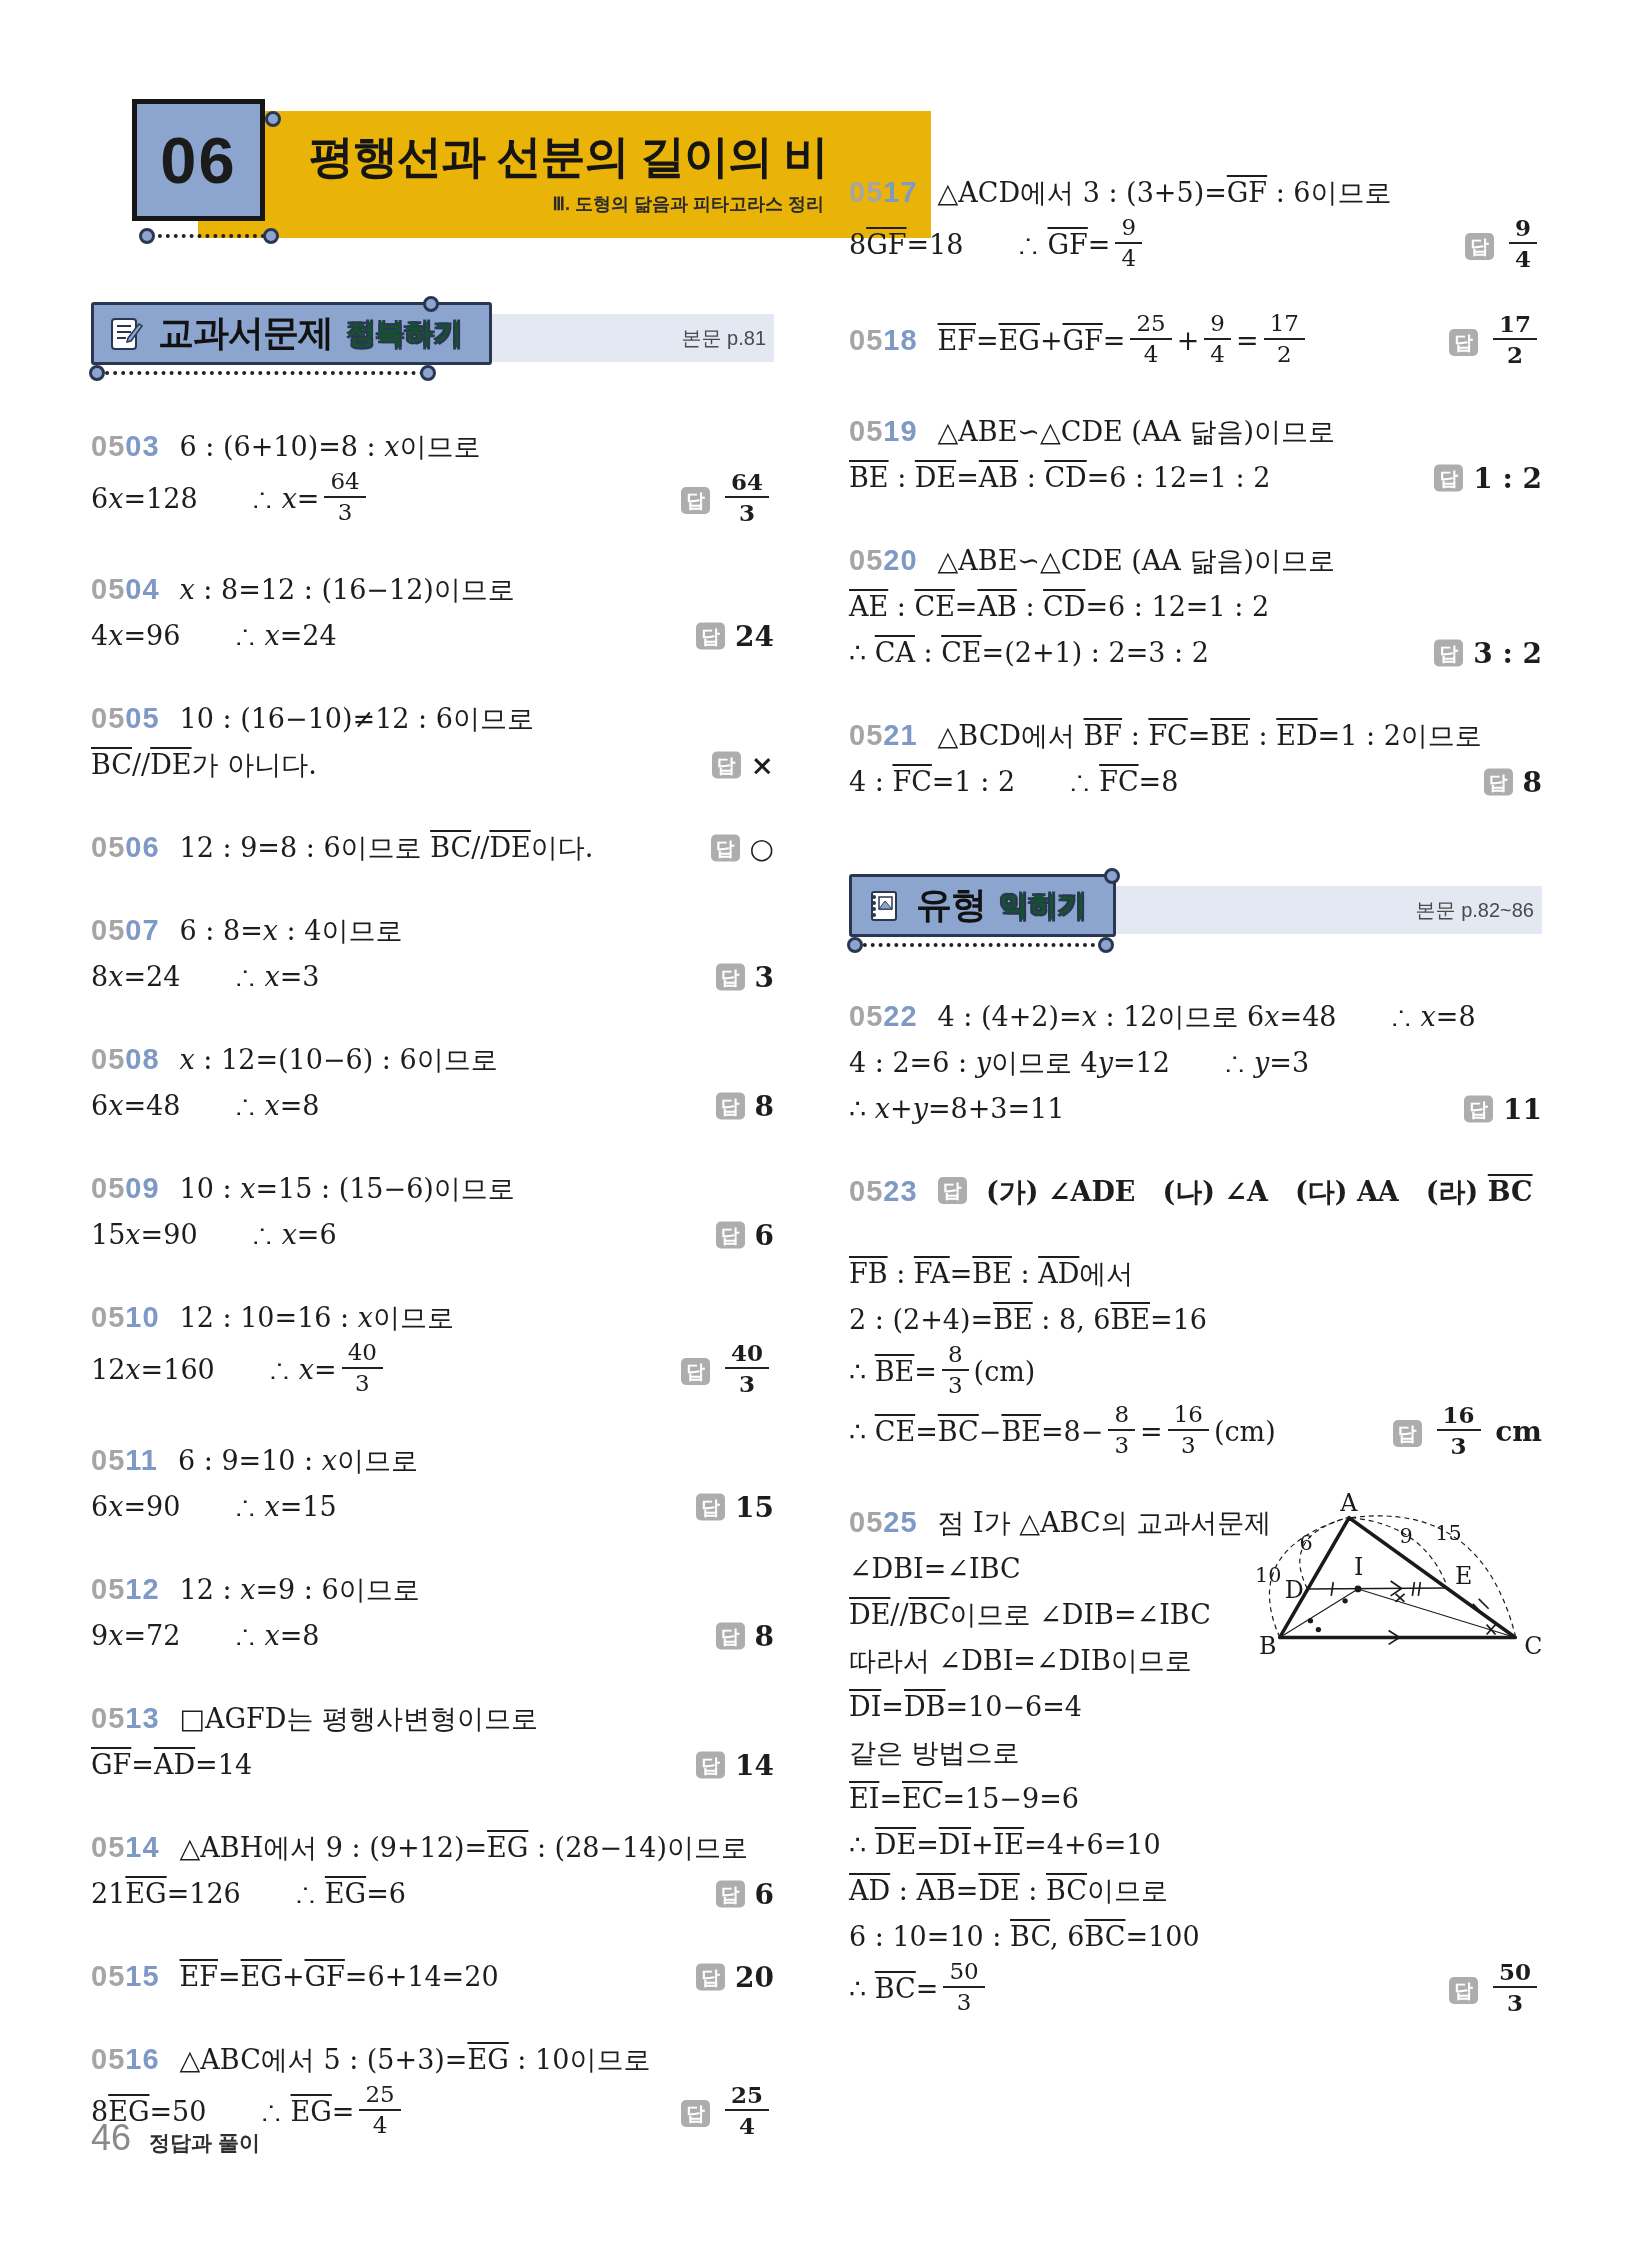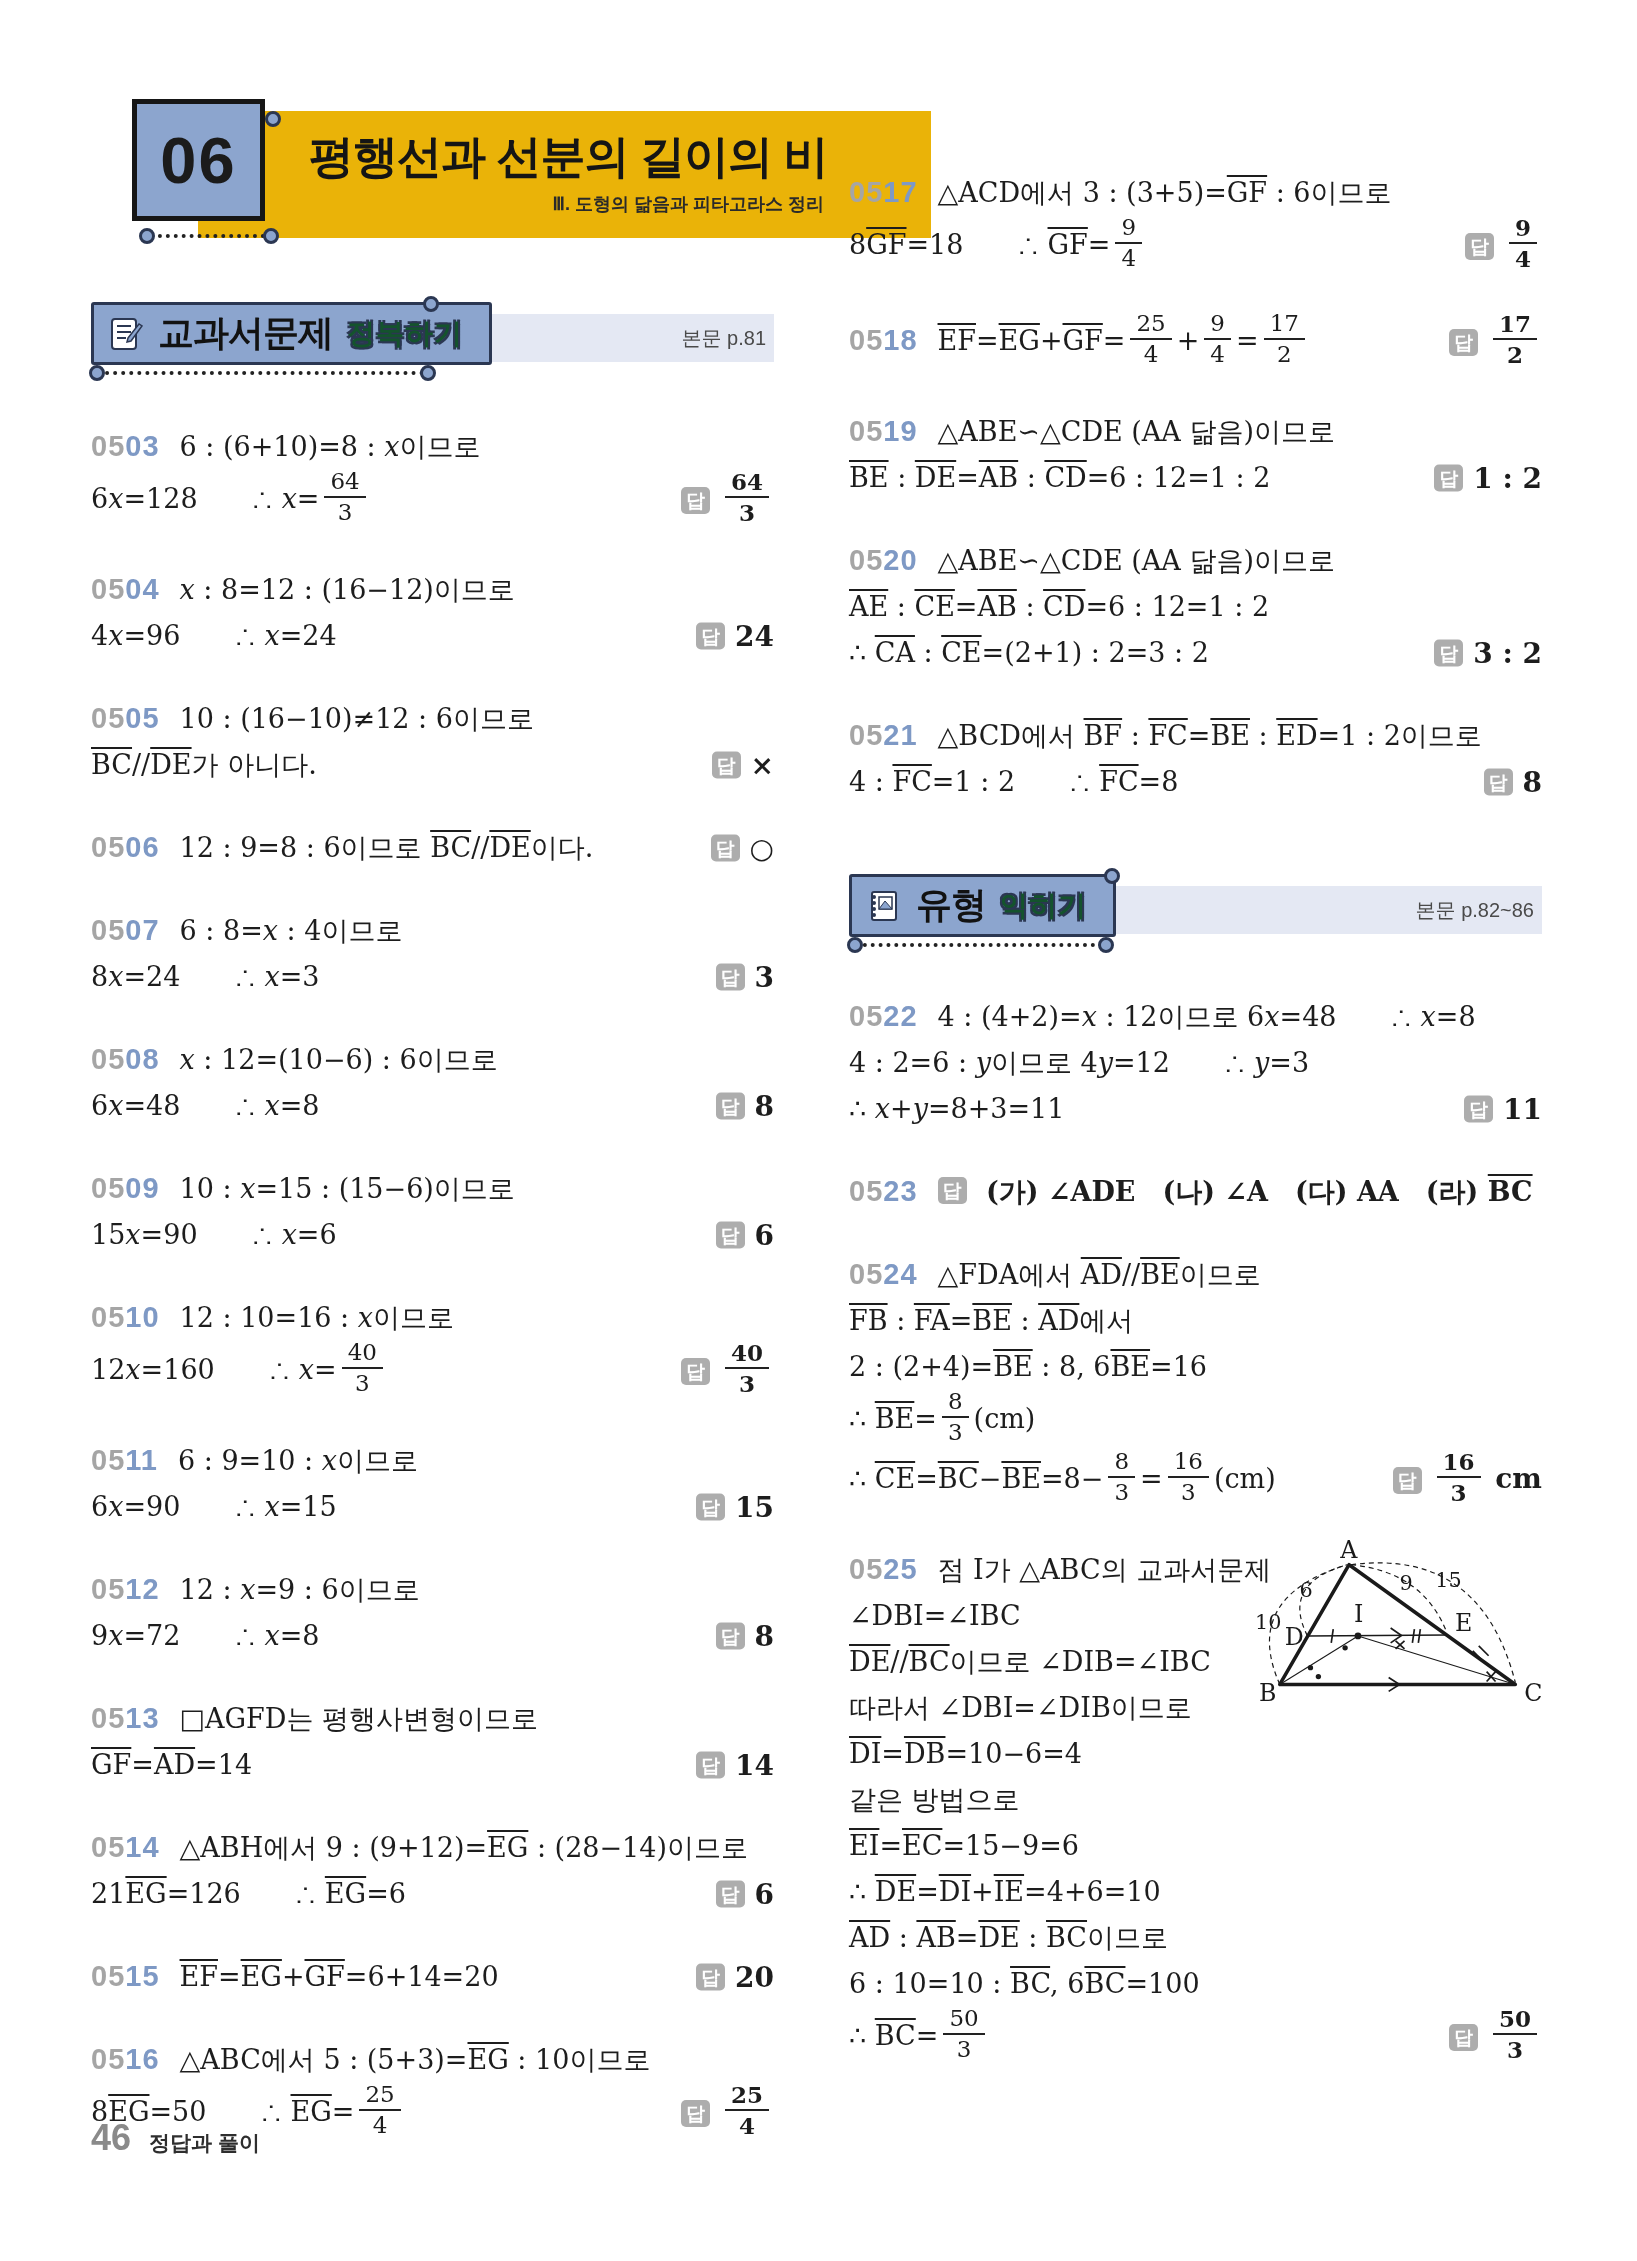--- a/index.html
+++ b/index.html
@@ -93,21 +93,21 @@
   .aval { font-weight:bold; font-size:28px; }
   .aval .fnum { font-weight:bold; }
   .aval .fden { font-weight:bold; }
   .ltext .badge { margin-right:10px; transform:translateY(-3px); }
 
   .with-diagram { position:relative; }
   .with-diagram svg { position:absolute; right:-10px; top:-8px; }
 
   
   .page-footer { position:absolute; left:91px; top:2117px; display:flex; align-items:baseline; gap:18px; }
-  .page-no { font-size:36px; font-weight:bold; color:#8a8a8a; }
+  .page-no { font-size:36px; font-weight:normal; color:#8a8a8a; }
   .footer-label { font-size:21px; font-weight:bold; color:#2e2e2e; }
 
   .sh-icon svg, .memo { display:block; }
 </style>
 </head>
 <body>
 
 <div class="page">
 
   <div>
@@ -317,21 +317,20 @@
           <div class="pline"><span class="ltext">4 : 2=6 : <i>y</i>이므로 4<i>y</i>=12　　∴ <i>y</i>=3</span></div>
           <div class="pline"><span class="ltext">∴ <i>x</i>+<i>y</i>=8+3=11</span><span class="ans">
               <span class="badge">답</span>
               <span class="aval">11</span>
             </span></div>
         </div>
         <div class="problem">
           <div class="pline bold-line"><span class="pid"><span class="pg">05</span><span class="pb">23</span></span><span class="ltext"><span class="badge">답</span> (가) ∠ADE　(나) ∠A　(다) AA　(라) <span class="ov">BC</span></span></div>
         </div>
         <div class="problem">
-          <div class="pline"><span class="pid"><span class="pg">05</span><span class="pb">24</span></span><span class="ltext">△FDA에서 <span class="ov">AD</span>//<span class="ov">BE</span>이므로</span></div>
           <div class="pline"><span class="ltext"><span class="ov">FB</span> : <span class="ov">FA</span>=<span class="ov">BE</span> : <span class="ov">AD</span>에서</span></div>
           <div class="pline"><span class="ltext">2 : (2+4)=<span class="ov">BE</span> : 8, 6<span class="ov">BE</span>=16</span></div>
           <div class="pline"><span class="ltext">∴ <span class="ov">BE</span>=<span class="frac"><span class="fnum">8</span><span class="fden">3</span></span>(cm)</span></div>
           <div class="pline"><span class="ltext">∴ <span class="ov">CE</span>=<span class="ov">BC</span>−<span class="ov">BE</span>=8−<span class="frac"><span class="fnum">8</span><span class="fden">3</span></span>=<span class="frac"><span class="fnum">16</span><span class="fden">3</span></span>(cm)</span><span class="ans">
               <span class="badge">답</span>
               <span class="aval"><span class="frac"><span class="fnum">16</span><span class="fden">3</span></span> cm</span>
             </span></div>
         </div>
         <div class="problem with-diagram">
           <div class="pline"><span class="pid"><span class="pg">05</span><span class="pb">25</span></span><span class="ltext">점 I가 △ABC의 교과서문제</span></div>

